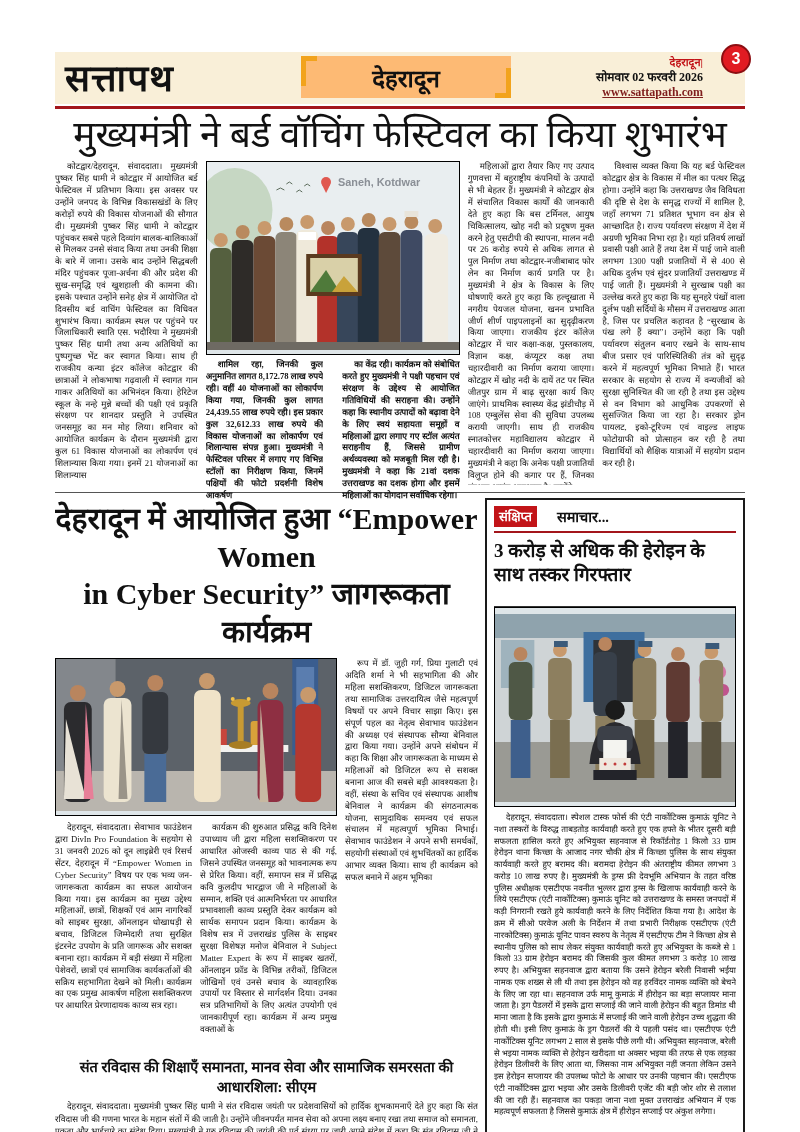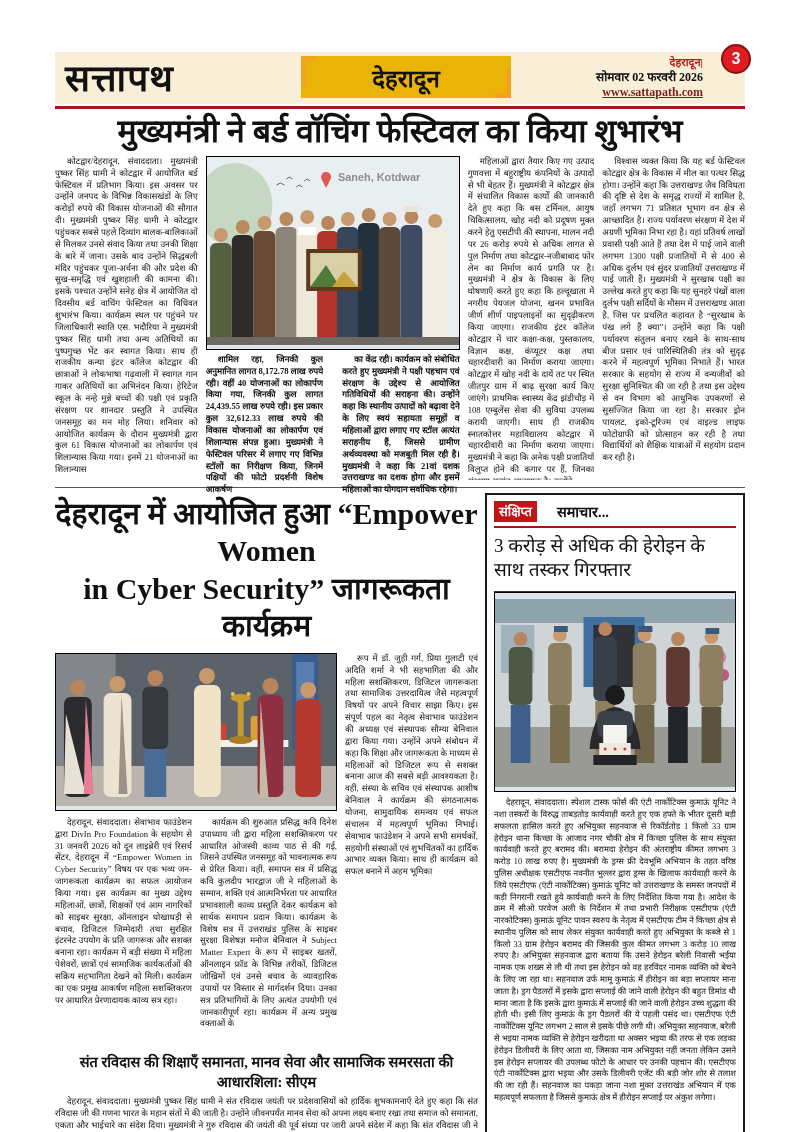--- a/index.html
+++ b/index.html
@@ -6,37 +6,37 @@
   html,body { background:#ffffff; }
   body { width:800px; height:1132px; overflow:hidden;
          font-family:"Liberation Serif","DejaVu Serif",serif; color:#111; }
   .page { width:800px; height:1132px; padding:52px 55px 0 55px; position:relative; background:#fff; }
 
   
   .masthead { background:#f9efd8; height:52px; display:flex; align-items:center;
               padding:2px 8px 2px 10px; position:relative; }
   .paper-name { font-size:37px; font-weight:bold; letter-spacing:1px; line-height:1; }
   .edition-box { position:absolute; left:246px; top:4px; width:210px; height:42px;
-                 background:#eab308; display:flex; align-items:center; justify-content:center; }
+                 background:#fdba74; display:flex; align-items:center; justify-content:center; }
   .edition-box .br-l { position:absolute; left:0; top:0; width:16px; height:30px;
                  border-left:5px solid #f2a31c; border-top:5px solid #f2a31c; }
   .edition-box .br-r { position:absolute; right:0; bottom:0; width:16px; height:30px;
                  border-right:5px solid #f2a31c; border-bottom:5px solid #f2a31c; }
   .edition-name { font-size:24px; font-weight:bold; }
   .date-block { margin-left:auto; text-align:right; line-height:1.25; padding-right:34px; }
   .date-city { color:#c21418; font-weight:bold; font-size:11px; }
   .date-line { font-size:12px; font-weight:bold; }
   .site-url  { color:#7f1d1d; font-weight:bold; font-size:12px;text-decoration:underline; }
   .page-circle { position:absolute; right:-6px; top:-8px; width:30px; height:30px; border-radius:50%;
                  background:#e11b22; border:2px solid #8c0e12; color:#fff; font-size:16px; font-weight:bold;
                  display:flex; align-items:center; justify-content:center; font-family:"Liberation Sans",sans-serif; }
   .red-rule { height:3px; background:#a3151b; margin-top:2px; }
 
   
-  .lead-headline { text-align:center; font-size:32px; font-weight:bold; line-height:1.12; padding:5px 0 6px; }
+  .lead-headline { text-align:center; font-size:37px; font-weight:normal; line-height:1.12; padding:5px 0 6px; }
   .lead-cols { display:flex; gap:8px; height:324px; }
   .body-txt { font-size:8.6px; line-height:1.38; text-align:justify; overflow:hidden; text-indent:12px; }
   .col-n { width:143px; height:100%; }
   .lead-mid { width:254px; display:flex; flex-direction:column;font-weight:bold; }
   .photo-frame { border:1px solid #000; background:#dfe6e9; }
   .lead-photo { width:100%; height:188px; }
   .lead-sub { display:flex; gap:19px; margin-top:4px; flex:1; }
   .lead-sub .sub-col { width:123px; height:100%; }
   .col4 { width:127px; height:100%; }
   .col5 { width:143px; height:100%; }
@@ -53,21 +53,21 @@
   .cyber-sub { display:flex; gap:8px; margin-top:6px; height:226px; }
   .cyber-sub .sub-col { width:137px; height:100%; }
   .ravidas-headline { font-weight:bold; font-size:14.5px; text-align:center; padding:8px 0 4px; }
   .ravidas-body { font-size:8.6px; line-height:1.42; text-align:justify; height:122px; overflow:hidden; text-indent:12px; }
 
   
   .brief-box { width:260px; border:2px solid #1a1a1a; padding:6px 7px; height:642px; }
   .kicker { display:flex; gap:20px; border-bottom:2.5px solid #a3151b; padding-bottom:4px; }
   .kicker-tag { background:#c21418; color:#fff; font-weight:bold; font-size:13px; padding:1px 5px 2px; }
   .kicker-rest { font-weight:bold; font-size:14.5px; }
-  .brief-headline { font-weight:normal; font-size:19px; line-height:1.25; padding:6px 0 10px; border-bottom:1px solid #333; }
+  .brief-headline { font-weight:bold; font-size:19px; line-height:1.25; padding:6px 0 19px; border-bottom:1px solid #333; }
   .brief-photo { width:100%; height:188px; margin-top:6px; }
   .brief-body { font-size:8.3px; line-height:1.42; text-align:justify; height:368px; overflow:hidden; margin-top:5px; text-indent:12px; }
 </style>
 </head>
 <body>
 
 <div class="page">
 
   <div class="masthead">
     <div class="paper-name">सत्तापथ</div>

